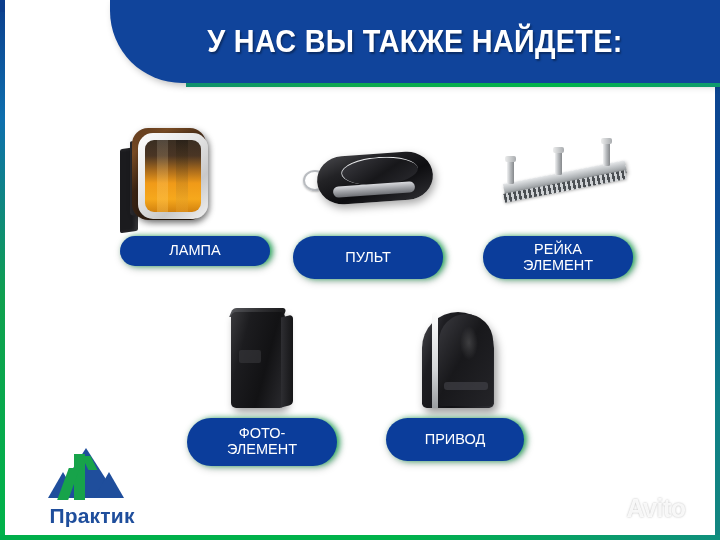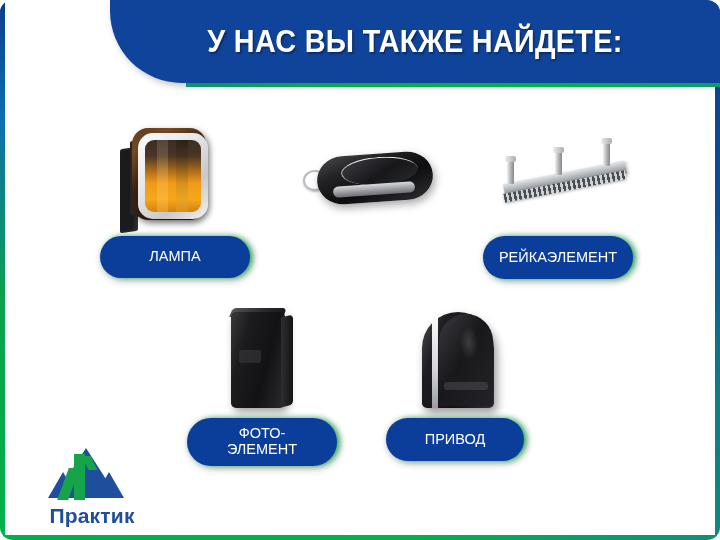--- a/index.html
+++ b/index.html
@@ -1,20 +1,20 @@
 <!DOCTYPE html>
 <html><head>
 <meta charset="utf-8">
 <style>
   html,body{margin:0;padding:0;background:#fff;}
   body{width:720px;height:540px;overflow:hidden;font-family:"Liberation Sans",sans-serif;}
 
   #slide{
     position:relative;width:720px;height:540px;background:#ffffff;
-    box-sizing:border-box;overflow:hidden;border-radius:13px;
+    box-sizing:border-box;overflow:hidden;
   }
 
   
   .frame-left,.frame-right{position:absolute;top:0;width:5px;height:540px;}
   .frame-left{left:0;background:linear-gradient(to bottom,#0b3d8c 0%,#0e6fae 22%,#0fa04f 55%,#00b34a 100%);}
   .frame-right{right:0;background:linear-gradient(to bottom,#0b3d8c 0%,#0d4f97 40%,#0f7f86 75%,#13867f 100%);}
   .frame-bottom{position:absolute;left:0;bottom:0;width:720px;height:5px;background:linear-gradient(to right,#00ae4a 0%,#00b34a 55%,#0f8f7d 100%);}
   .frame-top-left{position:absolute;left:0;top:0;width:5px;height:12px;background:#0b3d8c;}
 
   
@@ -287,47 +287,50 @@
   <div class="cell" style="left:100px;top:118px;width:150px;">
     <div class="artwrap">
       <div class="lamp">
         <div class="lamp-bracket"></div>
         <div class="lamp-bracket2"></div>
         <div class="lamp-body"></div>
         <div class="lamp-bezel"></div>
         <div class="lamp-lens"></div>
       </div>
     </div>
-    <div class="badge" style="width:150px;height:42px;">
+    <div class="badge" style="width:150px;height:30px;margin-left:20px;">
       <span>ЛАМПА</span>
     </div>
   </div>
 
   <div class="cell" style="left:293px;top:118px;width:150px;">
     <div class="artwrap">
       <div class="remote">
         <div class="remote-ring"></div>
         <div class="remote-body"></div>
         <div class="remote-oval"></div>
         <div class="remote-bar"></div>
       </div>
+    </div>
+    <div class="badge" style="width:150px;height:43px;">
+      <span>ПУЛЬТ</span>
     </div>
   </div>
 
   <div class="cell" style="left:483px;top:118px;width:150px;">
     <div class="artwrap">
       <div class="rack">
         <div class="rack-bar"></div>
         <div class="rack-teeth"></div>
         <div class="bolt b1"></div>
         <div class="bolt b2"></div>
         <div class="bolt b3"></div>
       </div>
     </div>
-    <div class="badge" style="width:150px;height:43px;">
+    <div class="badge" style="width:150px;height:43px;flex-direction:column;">
       <span>РЕЙКА</span>
       <span>ЭЛЕМЕНТ</span>
     </div>
   </div>
 
   <div class="cell" style="left:380px;top:300px;width:150px;">
     <div class="artwrap">
       <div class="drive">
         <div class="dr-body"></div>
         <div class="dr-front"></div>
@@ -368,14 +371,15 @@
     <div class="pk-word">Практик</div>
   </div>
 
 
   <div class="wm-dots">
     <div class="wm-dot wm-d1"></div>
     <div class="wm-dot wm-d2"></div>
     <div class="wm-dot wm-d3"></div>
     <div class="wm-dot wm-d4"></div>
   </div>
+  <div class="watermark">Avito</div>
 
 </div>
 
 </body></html>

